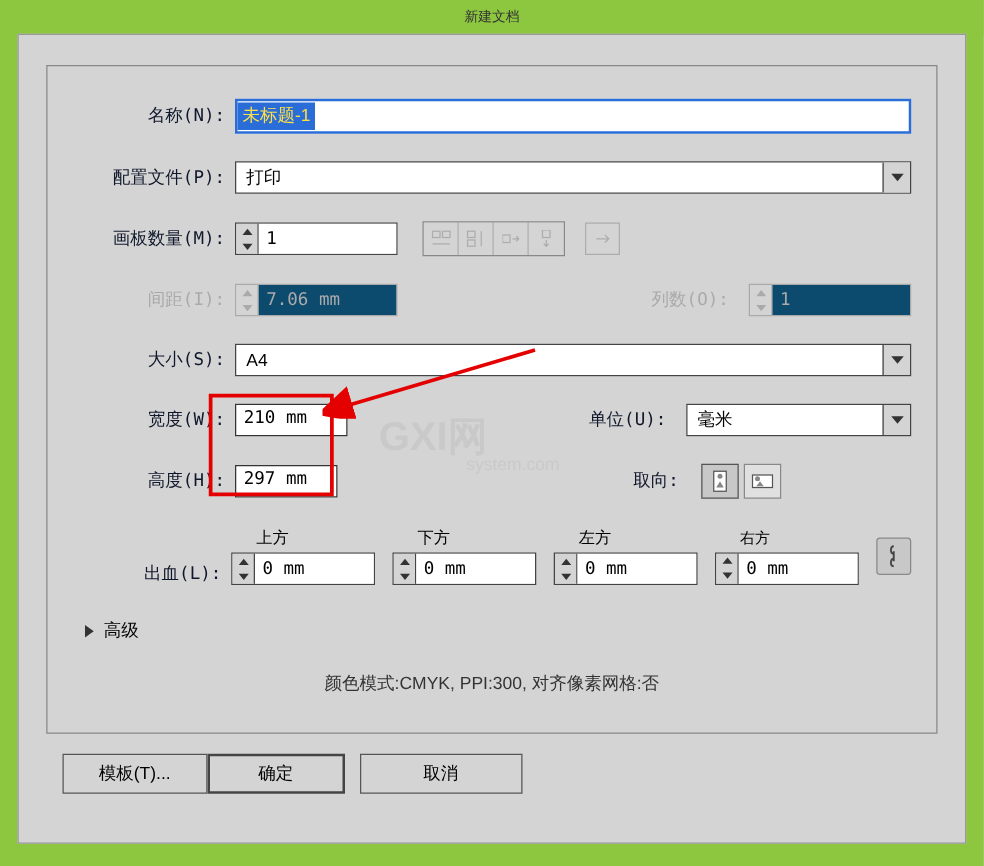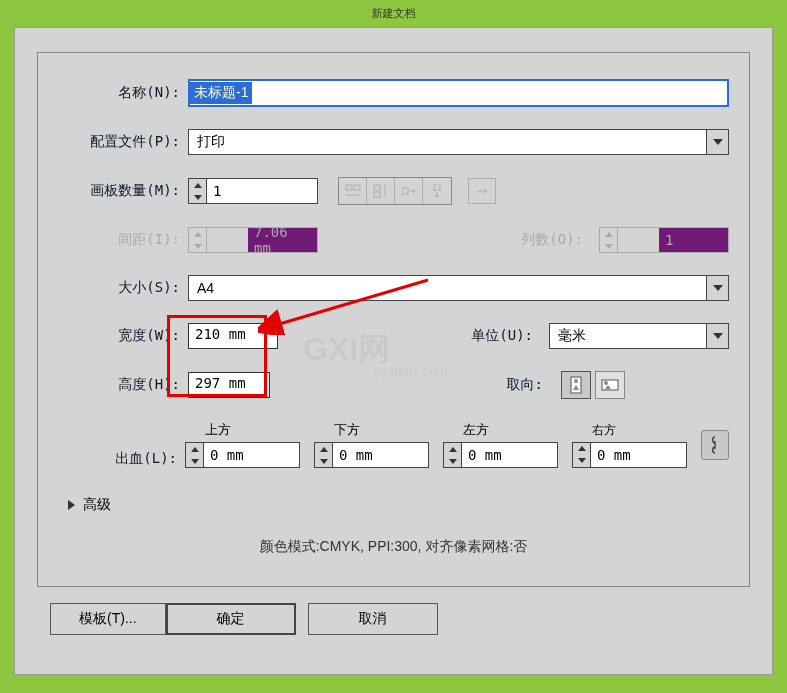--- a/index.html
+++ b/index.html
@@ -57,21 +57,21 @@
       flex: 1;
       height: 28px;
       border: 2px solid #2a6cd8;
       background: #fff;
       display: flex;
       align-items: center;
       padding: 0;
     }
     .input-name .sel {
       background: #2a6cd8;
-      color: #fef9c3;
+      color: #fde047;
       padding: 2px 4px;
     }
     .dropdown {
       flex: 1;
       height: 26px;
       border: 1px solid #444;
       background: #fff;
       display: flex;
       align-items: center;
       justify-content: space-between;
@@ -126,21 +126,21 @@
     }
     .spinner.disabled .spinner-btn.up::after { border-bottom-color: #aaa; }
     .spinner.disabled .spinner-btn.down::after { border-top-color: #aaa; }
     .spinner-input {
       background: #fff;
       padding: 2px 6px;
       display: flex;
       align-items: center;
       font-family: "SimSun", monospace;
     }
-    .spinner.disabled .spinner-input { color: #aaa; background: #701a75; margin-left: 41px; }
+    .spinner.disabled .spinner-input { color: #aaa; background: #0c4a6e; }
     .icon-btn {
       width: 28px;
       height: 26px;
       border: 1px solid #888;
       background: #d4d4d4;
       display: flex;
       align-items: center;
       justify-content: center;
       margin-right: 2px;
     }
@@ -430,17 +430,17 @@
     </svg>
 
     <div class="watermark" style="left:265px;top:275px">GXI网</div>
     <div class="watermark-sub" style="left:335px;top:310px">system.com</div>
 
   </div>
 
   <div class="button-row">
     <button class="btn">模板(T)...</button>
     <div style="display:flex;gap:12px">
-      <button class="btn primary" style="width:130px">确定</button>
+      <button class="btn primary" style="width:110px">确定</button>
       <button class="btn" style="width:130px">取消</button>
     </div>
   </div>
 </div>
 
 </body></html>

